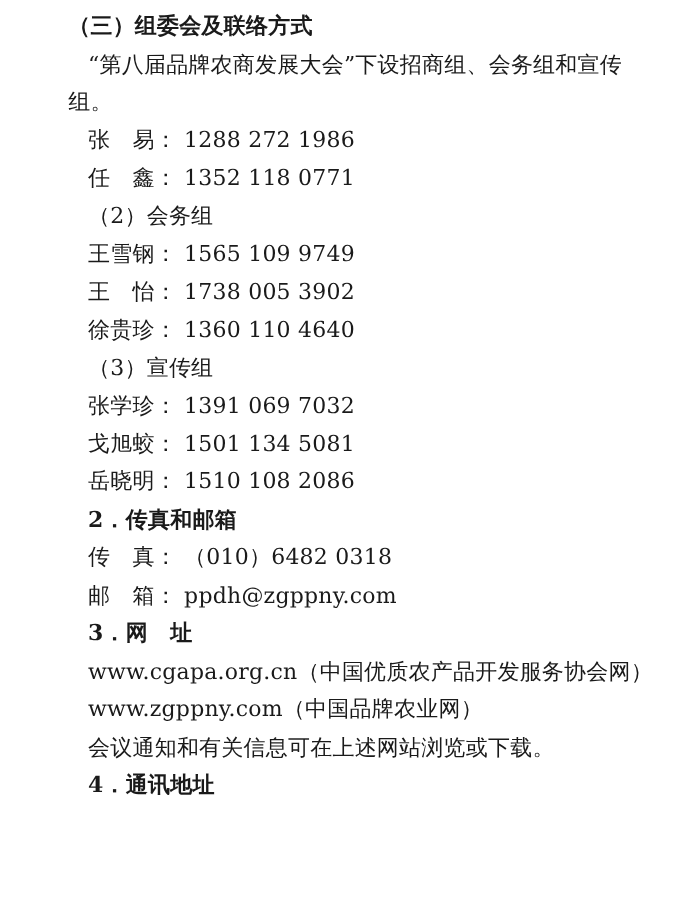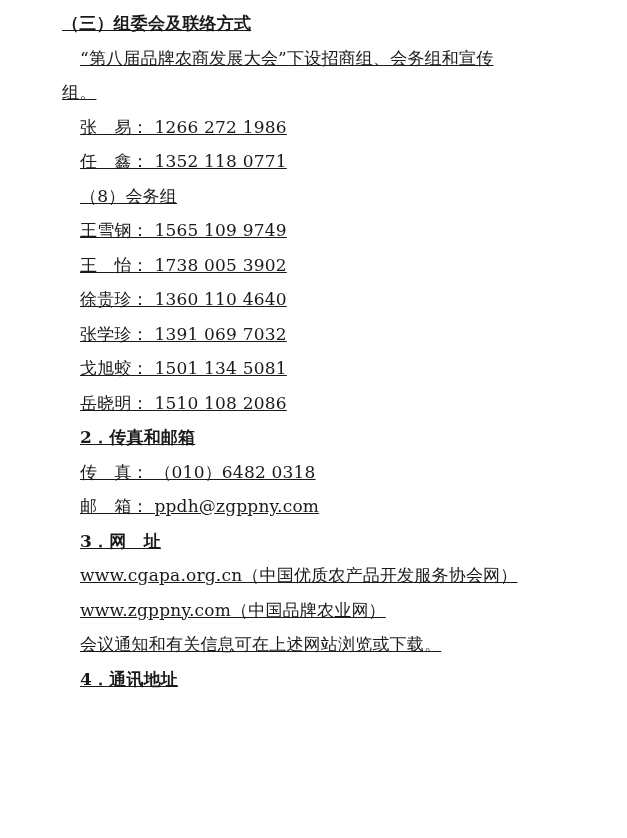--- a/index.html
+++ b/index.html
@@ -19,25 +19,24 @@
     width: 627px;
     height: 838px;
     padding: 0;
     box-sizing: border-box;
   }
   .doc {
     padding: 6px 40px 0 62px;
     box-sizing: border-box;
   }
   .line {
-    font-size: 17px;
+    font-size: 20px;
     line-height: 34.5px;
     letter-spacing: 0.2px;
     white-space: pre;
-    text-decoration: underline;
   }
   .bold {
     font-weight: bold;
   }
   .indent1 {
     padding-left: 0px;
   }
   .indent2 {
     padding-left: 18px;
   }
@@ -56,28 +55,29 @@
 
 <div class="page">
   <div class="doc">
 
     <div class="line bold indent1">（三）组委会及联络方式</div>
 
 
     <div class="line indent2">“第八届品牌农商发展大会”下设招商组、会务组和宣传</div>
     <div class="line noindent">组。</div>
 
-    <div class="line indent3">张　易： 1266 272 1986</div>
+    <div class="line indent3">张　易： 1288 272 1986</div>
     <div class="line indent3">任　鑫： 1352 118 0771</div>
 
-    <div class="line indent3">（8）会务组</div>
+    <div class="line indent3">（2）会务组</div>
     <div class="line indent3">王雪钢： 1565 109 9749</div>
     <div class="line indent3">王　怡： 1738 005 3902</div>
     <div class="line indent3">徐贵珍： 1360 110 4640</div>
 
+    <div class="line indent3">（3）宣传组</div>
     <div class="line indent3">张学珍： 1391 069 7032</div>
     <div class="line indent3">戈旭蛟： 1501 134 5081</div>
     <div class="line indent3">岳晓明： 1510 108 2086</div>
 
     <div class="line bold indent2">2．传真和邮箱</div>
     <div class="line indent3">传　真： （010）6482 0318</div>
     <div class="line indent3">邮　箱： ppdh@zgppny.com</div>
 
     <div class="line bold indent2">3．网　址</div>
     <div class="line indent3 latin">www.cgapa.org.cn（中国优质农产品开发服务协会网）</div>

